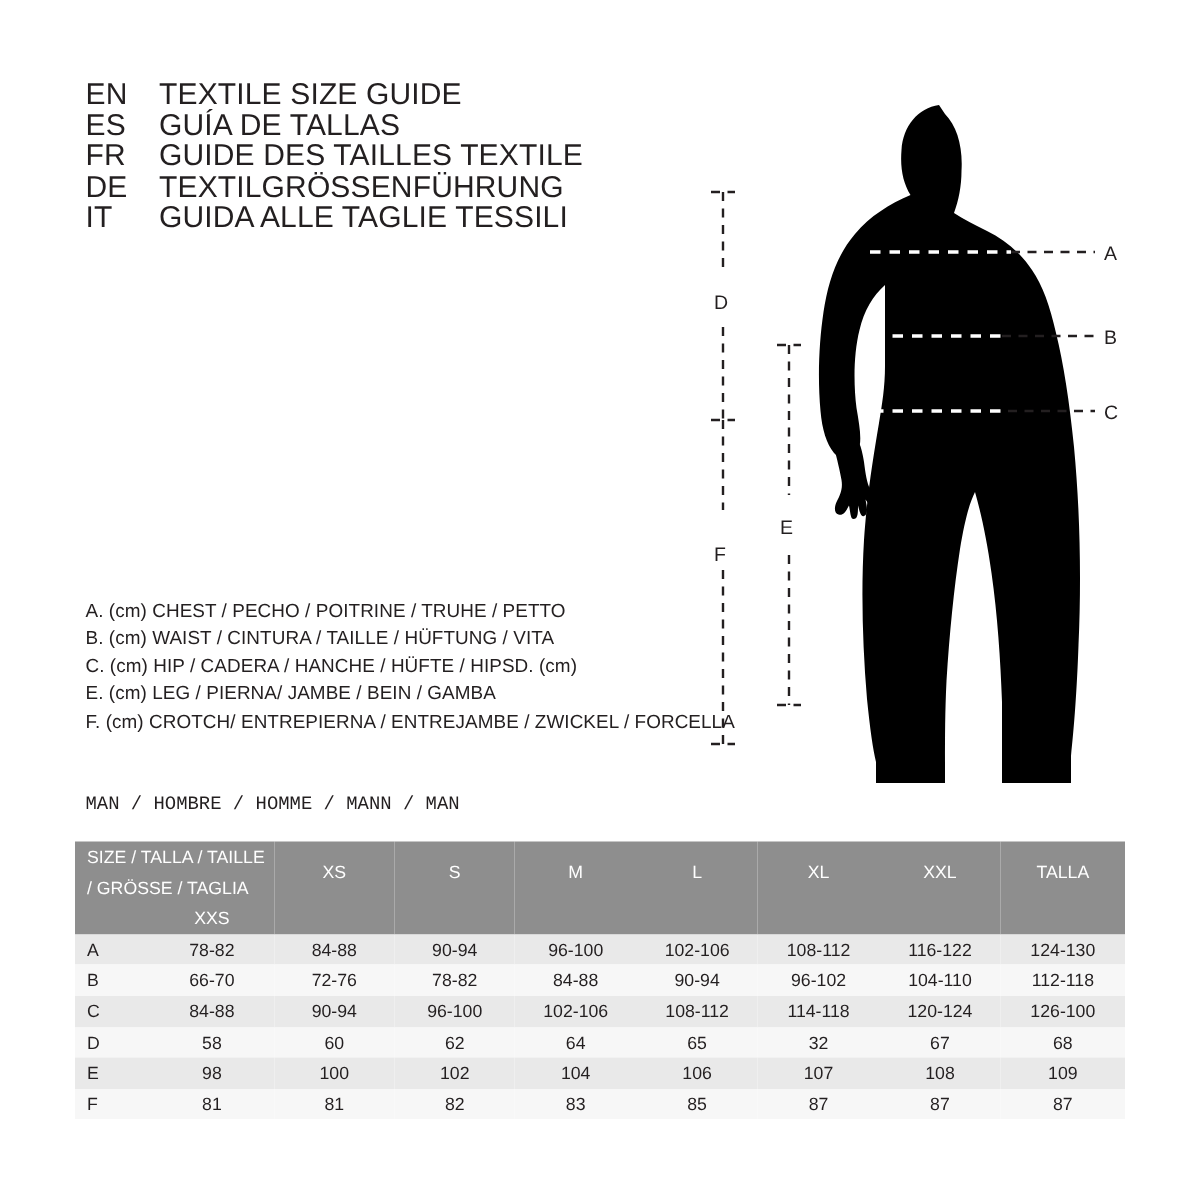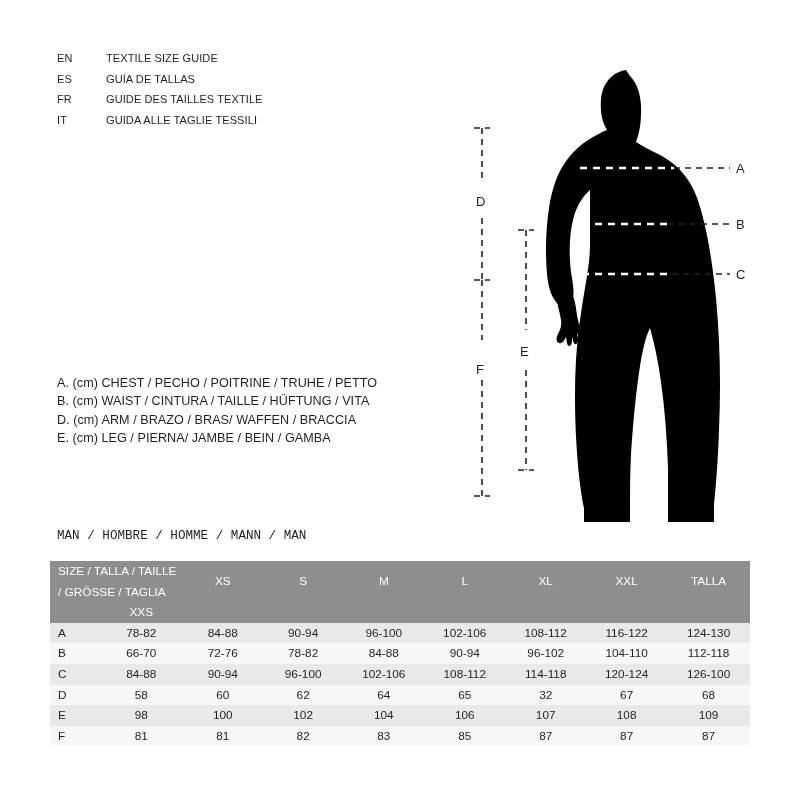--- a/index.html
+++ b/index.html
@@ -18,31 +18,31 @@
   .lang-block {
     position: absolute;
     left: 57px;
     top: 52px;
     width: 420px;
   }
   .lang-row {
     display: flex;
     align-items: baseline;
     height: 20.5px;
-    font-size: 11px;
+    font-size: 20px;
     letter-spacing: 0.1px;
   }
   .lang-code { width: 49px; flex: 0 0 49px; }
   .lang-text { white-space: nowrap; }
 
   
   .legend {
     position: absolute;
     left: 57px;
-    top: 376px;
+    top: 400px;
     width: 470px;
   }
   .legend-row {
     font-size: 12.6px;
     height: 18.4px;
     white-space: nowrap;
     letter-spacing: 0.05px;
   }
   .legend-gender {
     position: absolute;
@@ -108,30 +108,35 @@
   </div>
   <div class="lang-row">
     <span class="lang-code">ES</span>
     <span class="lang-text">GUÍA DE TALLAS</span>
   </div>
   <div class="lang-row">
     <span class="lang-code">FR</span>
     <span class="lang-text">GUIDE DES TAILLES TEXTILE</span>
   </div>
   <div class="lang-row">
+    <span class="lang-code">DE</span>
+    <span class="lang-text">TEXTILGRÖSSENFÜHRUNG</span>
+  </div>
+  <div class="lang-row">
     <span class="lang-code">IT</span>
     <span class="lang-text">GUIDA ALLE TAGLIE TESSILI</span>
   </div>
 </div>
 
 <div class="legend">
   <div class="legend-row">A. (cm) CHEST / PECHO / POITRINE / TRUHE / PETTO</div>
   <div class="legend-row">B. (cm) WAIST / CINTURA / TAILLE / HÜFTUNG / VITA</div>
-  <div class="legend-row">D. (cm) ARM / BRAZO / BRAS/ WAFFEN / BRACCIA</div>
+  <div class="legend-row">C. (cm) HIP / CADERA / HANCHE / HÜFTE / HIPSD. (cm)</div>
   <div class="legend-row">E. (cm) LEG / PIERNA/ JAMBE / BEIN / GAMBA</div>
+  <div class="legend-row">F. (cm) CROTCH/ ENTREPIERNA / ENTREJAMBE / ZWICKEL / FORCELLA</div>
 </div>
 <div class="legend-gender">MAN / HOMBRE / HOMME / MANN / MAN</div>
 
 <div class="figure-wrap">
   <svg width="360" height="520" viewBox="0 0 360 520" xmlns="http://www.w3.org/2000/svg">
 
     <g>
       <path fill="#000000" d="
         M 196 40
         C 182 42 172 54 171 70

